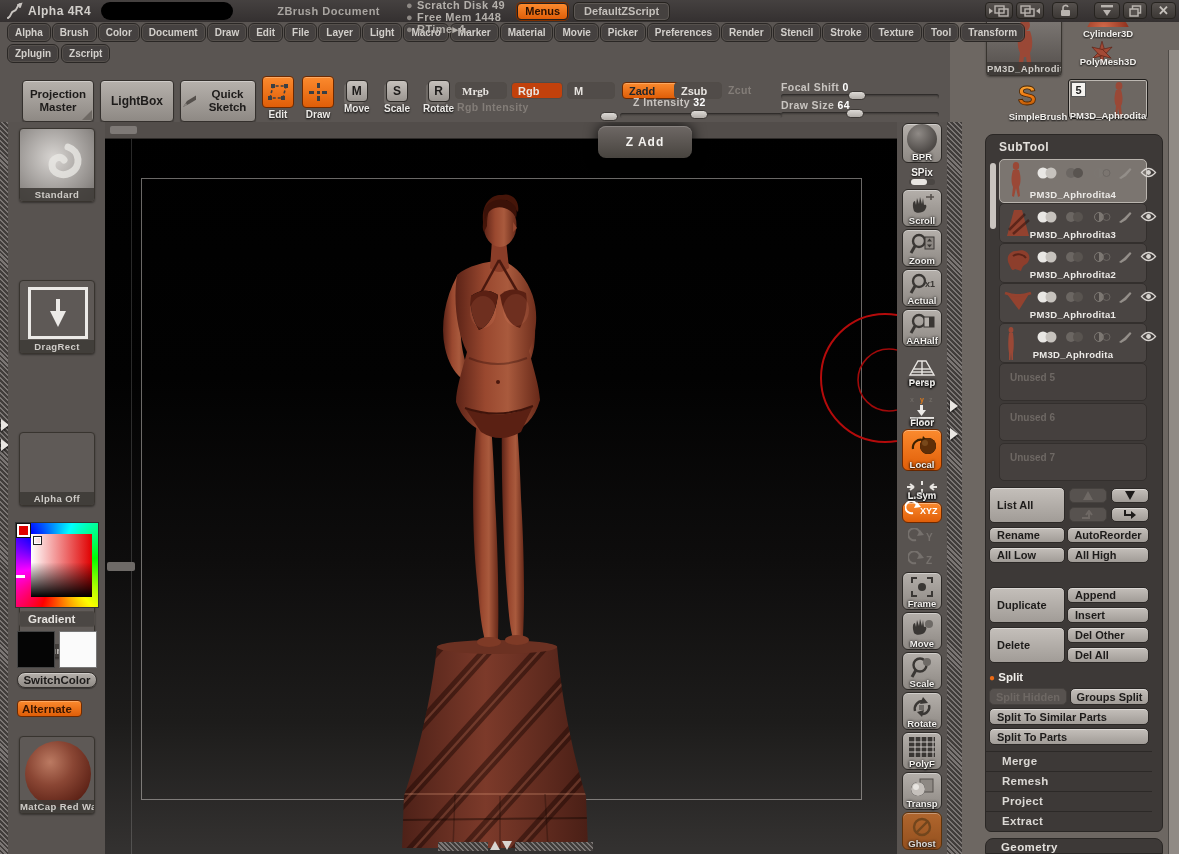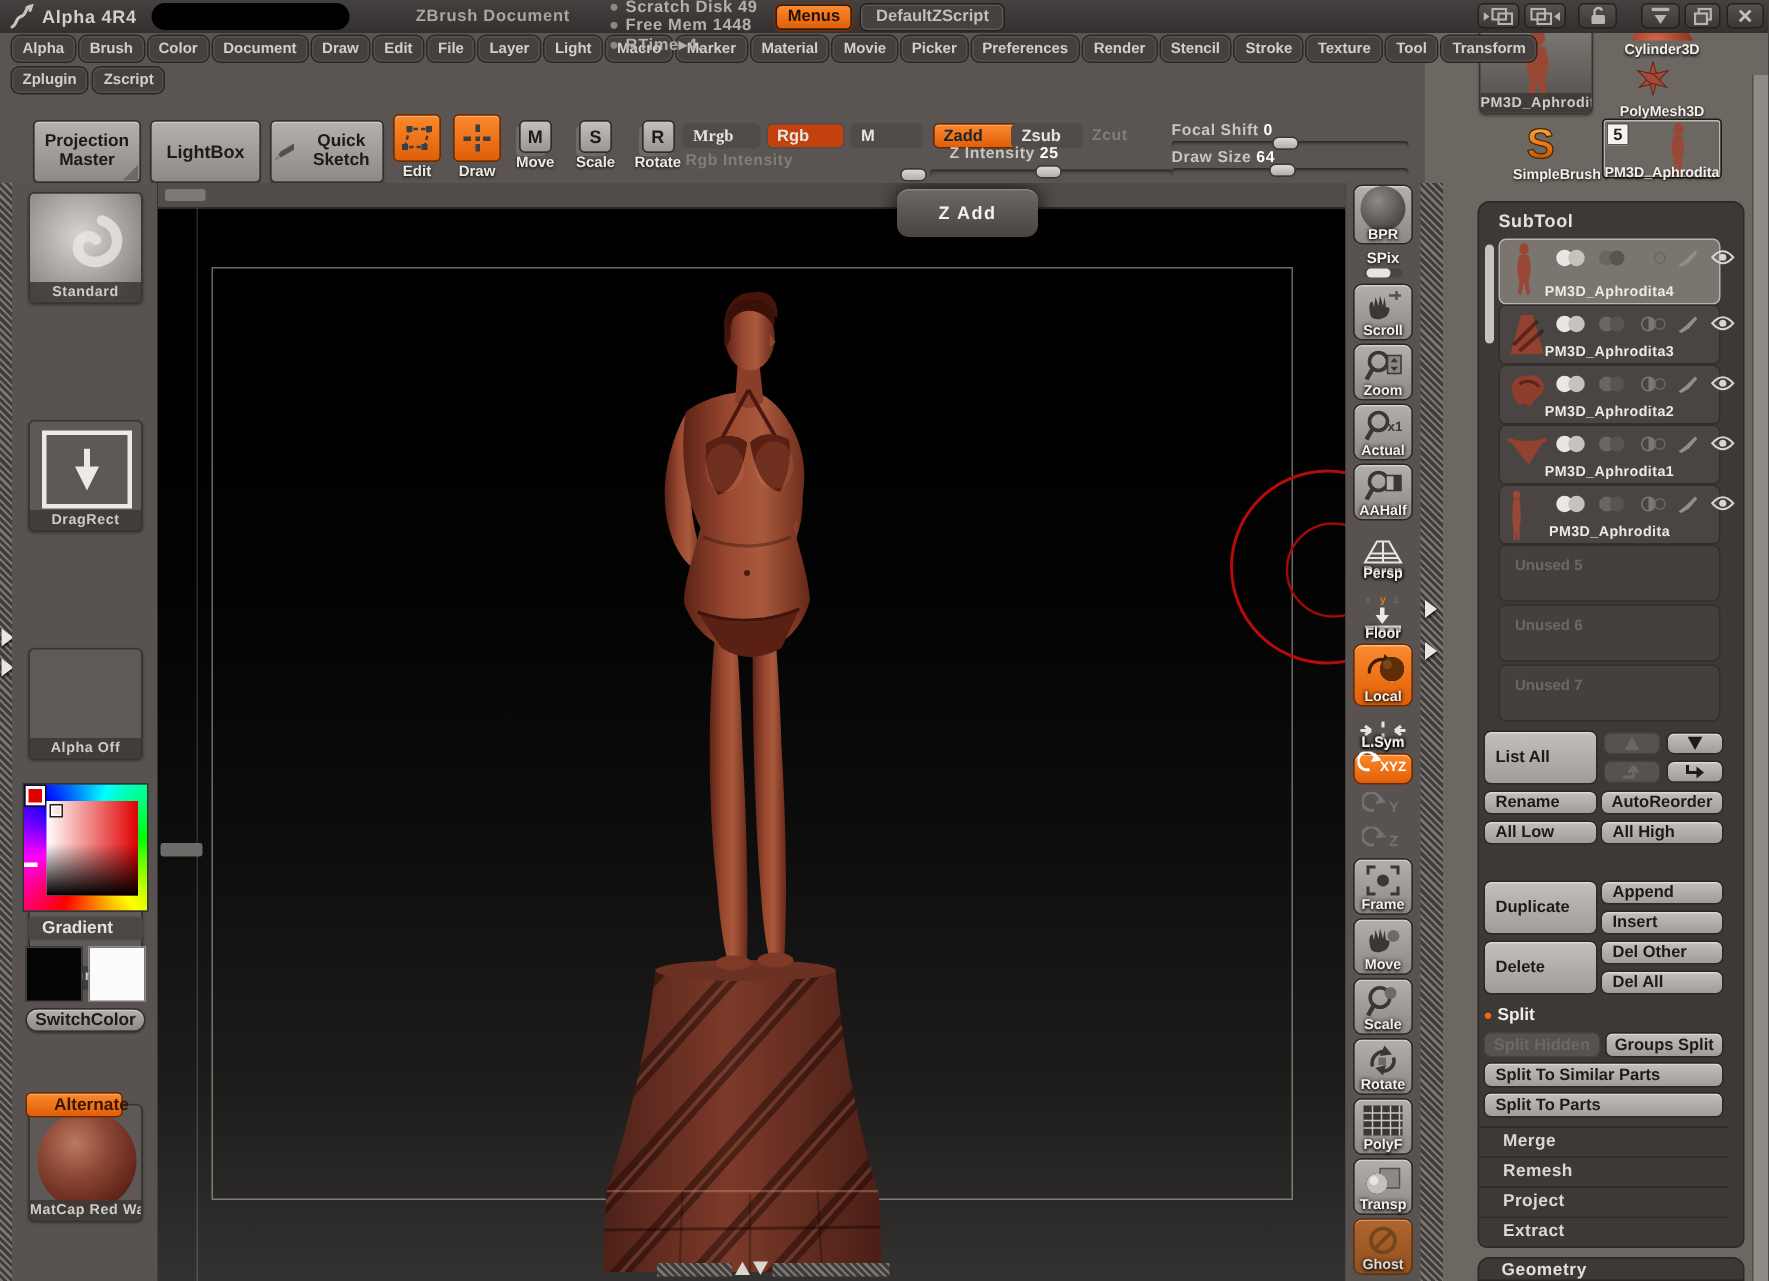--- a/index.html
+++ b/index.html
@@ -90,21 +90,21 @@
       <div style="width:44px;height:40px;margin-left:2px;border-radius:50%;background:radial-gradient(circle at 40% 35%,#d26a4a,#8c2f1c 70%);"></div>
     </div>
     <div class="tp-label" style="left:126px;top:28px;width:64px;">Cylinder3D</div>
     <svg class="abs" width="36" height="28" viewBox="0 0 34 26" style="left:134px;top:41px;">
       <g fill="#a34a36" stroke="#5e2014" stroke-width=".6">
         <path d="M17 0 L20 10 L17 21 L14 10 Z"></path>
         <path d="M17 0 L20 10 L17 21 L14 10 Z" transform="rotate(60 17 11)"></path>
         <path d="M17 0 L20 10 L17 21 L14 10 Z" transform="rotate(-60 17 11)"></path>
       </g>
     </svg>
-    <div class="tp-label" style="left:122px;top:69px;width:72px;">PolyMesh3D</div>
+    <div class="tp-label" style="left:122px;top:56px;width:72px;">PolyMesh3D</div>
     <svg class="abs" width="34" height="30" style="left:60px;top:80px;">
       <defs>
           <linearGradient id="sg" x1="0" y1="0" x2="0" y2="1">
             <stop offset="0" stop-color="#ffc24a"></stop>
             <stop offset=".5" stop-color="#f07a12"></stop>
             <stop offset="1" stop-color="#a34a00"></stop>
           </linearGradient>
         </defs>
       <text x="17" y="25" text-anchor="middle" font-family="DejaVu Serif, serif" font-size="28" font-weight="bold" fill="url(#sg)" stroke="#4a2400" stroke-width=".8">S</text>
     </svg>
@@ -521,21 +521,21 @@
 
   <div class="abs dimbtn" style="left:455px;top:82px;width:52px;height:17px;color:#e8e5e1;background:#514c49;justify-content:flex-start;padding-left:6px;font-family:Liberation Serif, serif;">Mrgb</div>
   <div class="abs dimbtn" style="left:511px;top:82px;width:52px;height:17px;color:#e8e5e1;background:#c2410c;justify-content:flex-start;padding-left:6px;">Rgb</div>
   <div class="abs dimbtn" style="left:567px;top:82px;width:48px;height:17px;color:#e8e5e1;background:#514c49;justify-content:flex-start;padding-left:6px;">M</div>
   <div class="abs slider-label dim" style="left:457px;top:101px;">Rgb Intensity</div>
   <div class="abs" style="left:600px;top:112px;width:18px;height:9px;background:linear-gradient(#dddad6,#b2ada8);border:1px solid #3c3835;border-radius:5px;"></div>
 
   <div class="abs obtn" style="left:622px;top:82px;width:65px;height:17px;color:#20262b;justify-content:flex-start;padding-left:6px;">Zadd</div>
   <div class="abs dimbtn" style="left:674px;top:82px;width:48px;height:17px;color:#e8e5e1;background:#514c49;justify-content:flex-start;padding-left:6px;">Zsub</div>
   <div class="abs slider-label dim" style="left:728px;top:84px;">Zcut</div>
-  <div class="abs slider-label" style="left:633px;top:96px;"><span>Z Intensity</span> <span class="val">25</span></div>
+  <div class="abs slider-label" style="left:633px;top:96px;"><span>Z Intensity</span> <span class="val">32</span></div>
   <div class="abs track" style="left:620px;top:113px;width:162px;">
       <span class="handle" style="left:70px;"></span>
     </div>
 
   <div class="abs slider-label" style="left:781px;top:81px;"><span>Focal Shift</span> <span class="val">0</span></div>
   <div class="abs track" style="left:781px;top:94px;width:158px;">
       <span class="handle" style="left:67px;"></span>
     </div>
   <div class="abs slider-label" style="left:781px;top:99px;"><span>Draw Size</span> <span class="val">64</span></div>
   <div class="abs track" style="left:781px;top:112px;width:158px;">
@@ -577,21 +577,21 @@
     <div style="position:absolute;left:1px;top:1px;width:13px;height:13px;background:#e00000;border:2px solid #fff;outline:1px solid #111;"></div>
     <div style="position:absolute;left:0;top:52px;width:9px;height:3px;background:#fff;"></div>
     <div style="position:absolute;left:15px;top:11px;width:61px;height:63px;background:linear-gradient(to top,#000,rgba(0,0,0,0) 55%),linear-gradient(to right,#fff,#e00000);">
       <div style="position:absolute;left:3px;top:3px;width:7px;height:7px;border:1.5px solid #fff;outline:1px solid #222;"></div>
     </div>
   </div>
   <div class="abs dimbtn" style="left:19px;top:611px;width:76px;height:16px;background:#4b4744;color:#e6e3df;font-size:11.5px;justify-content:flex-start;padding-left:8px;border-radius:3px;">Gradient</div>
   <div class="abs" style="left:17px;top:631px;width:38px;height:37px;background:#050505;border:1px solid #444;"></div>
   <div class="abs" style="left:59px;top:631px;width:38px;height:37px;background:#fbfbfb;border:1px solid #777;"></div>
   <div class="abs gbtn" style="left:17px;top:672px;width:80px;height:16px;font-size:11.5px;border-radius:8px;">SwitchColor</div>
-  <div class="abs obtn" style="left:17px;top:728px;width:65px;height:17px;font-size:11.5px;color:#3a1600;justify-content:flex-start;padding-left:18px;">Alternate</div>
+  <div class="abs obtn" style="left:17px;top:700px;width:65px;height:17px;font-size:11.5px;color:#3a1600;justify-content:flex-start;padding-left:4px;">Alternate</div>
 
   <div id="canvas" class="abs">
     <div class="abs canvas-top"></div>
     <div class="abs" style="left:5px;top:4px;width:27px;height:8px;background:#7e7976;border-radius:2px;"></div>
     <div class="abs" style="left:26px;top:17px;width:1px;height:715px;background:rgba(255,255,255,.16);"></div>
     <div class="abs" style="left:2px;top:440px;width:28px;height:9px;background:#6e6a67;border-radius:2px;"></div>
     <div class="abs doc-border" style="left:36px;top:56px;width:721px;height:622px;"></div>
 
     <svg class="abs" width="210" height="674" viewBox="0 0 210 674" style="left:290px;top:58px;">
       <defs>

